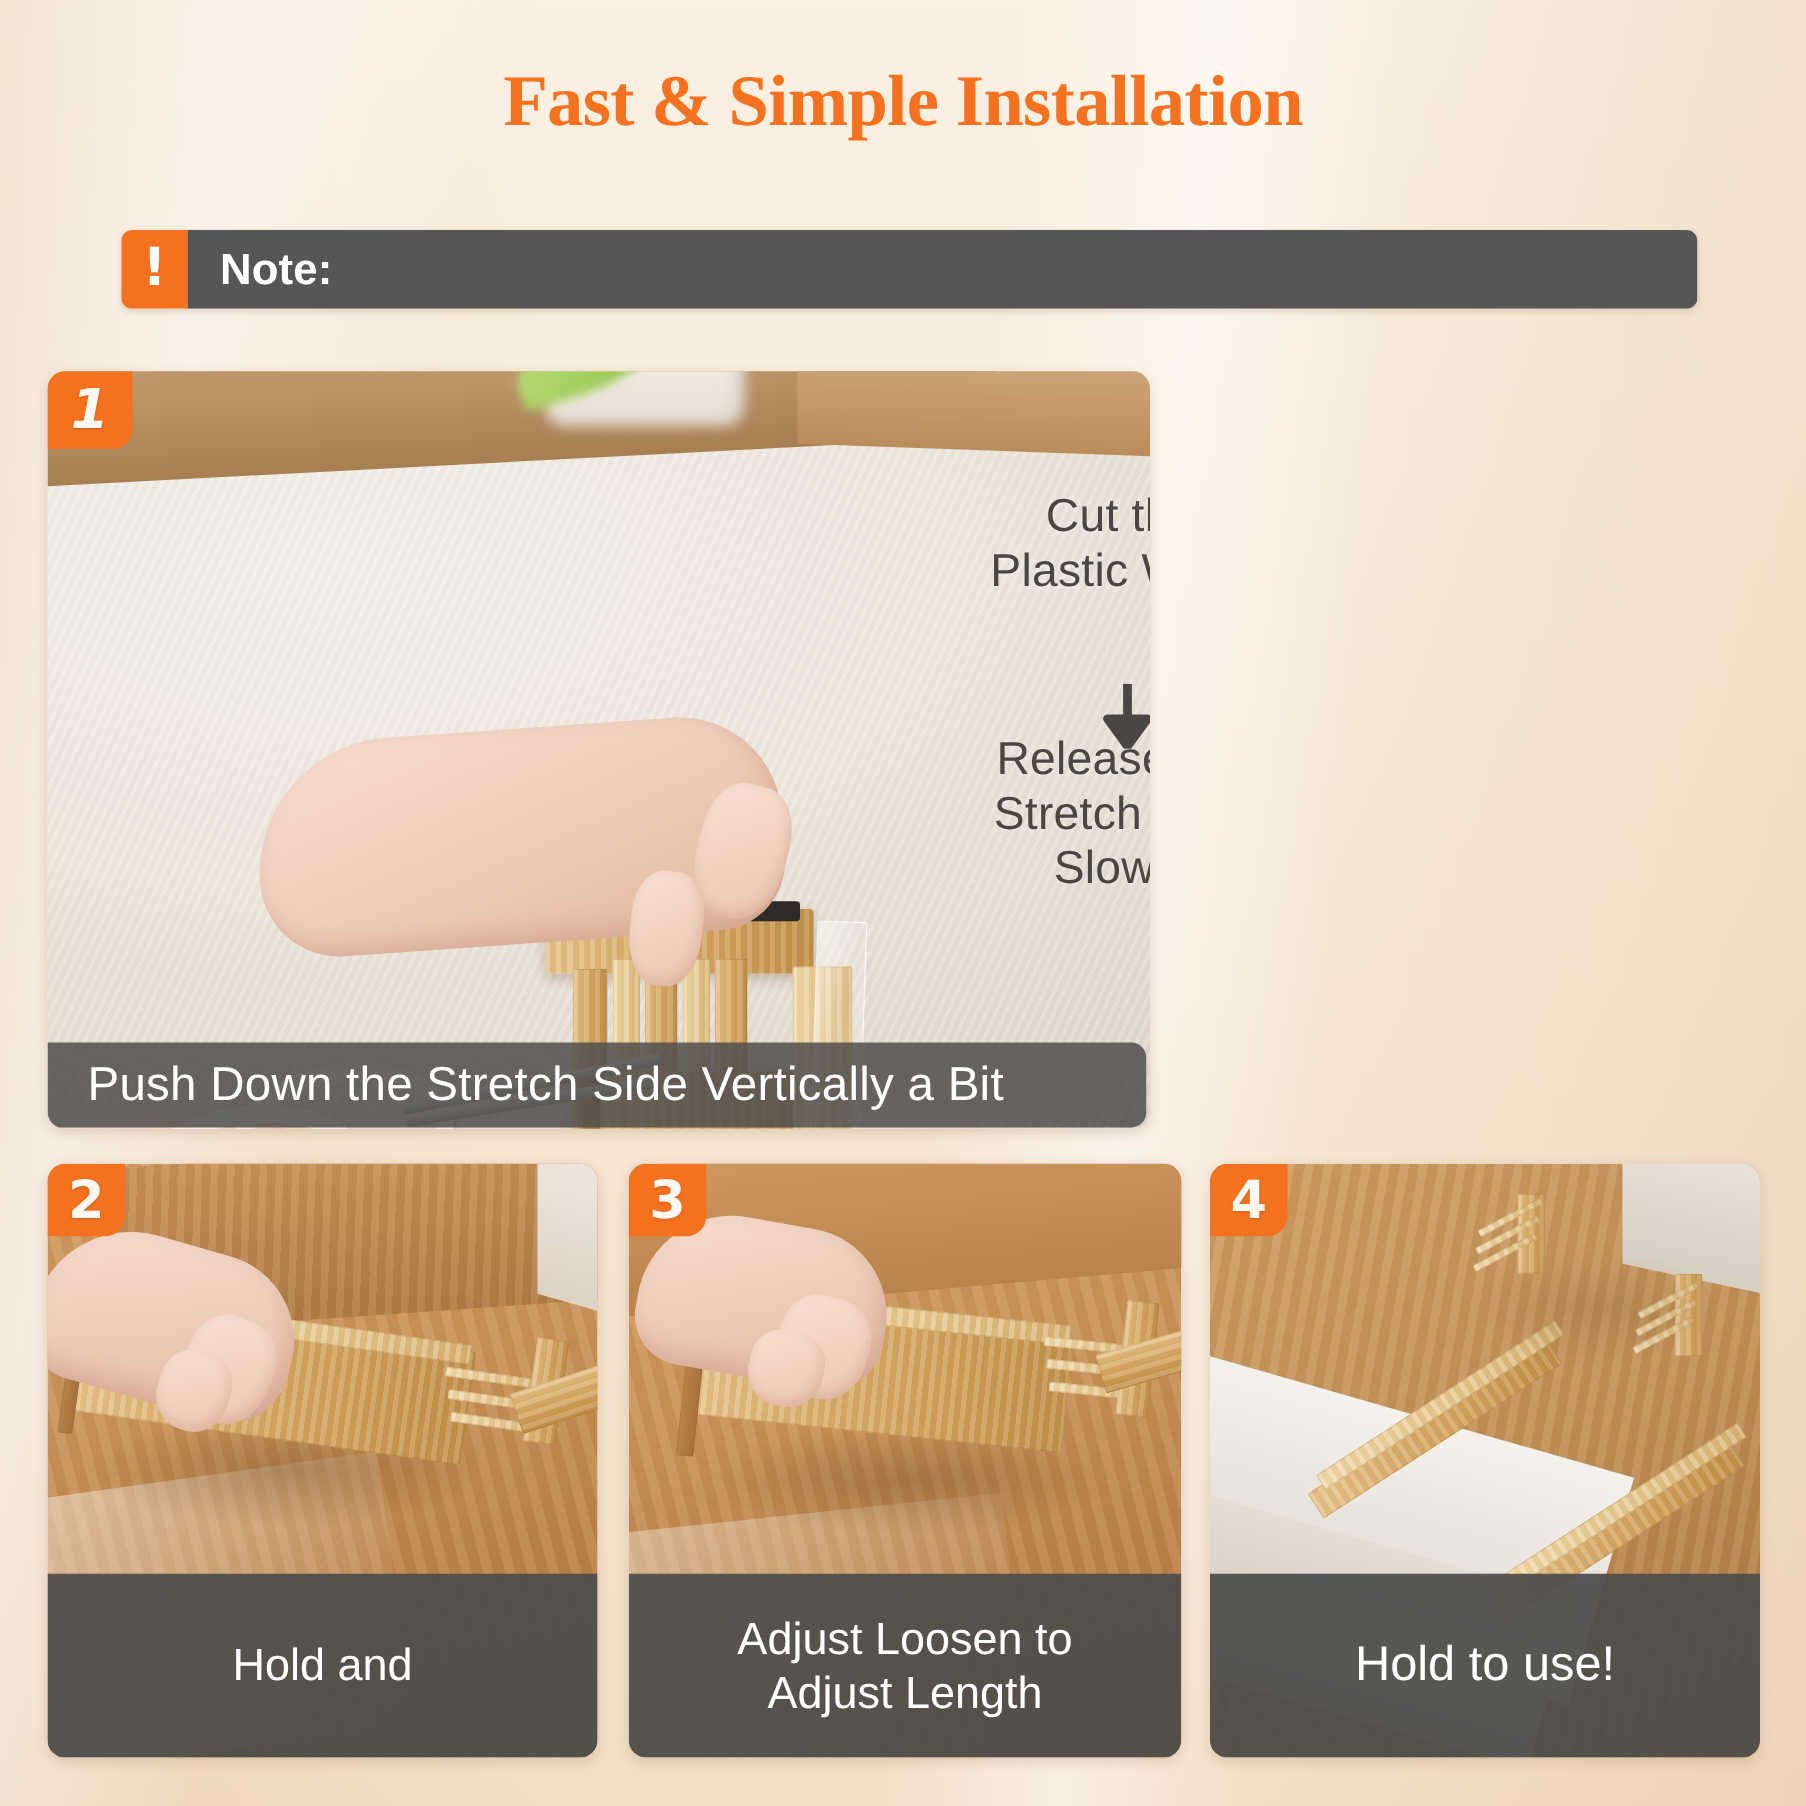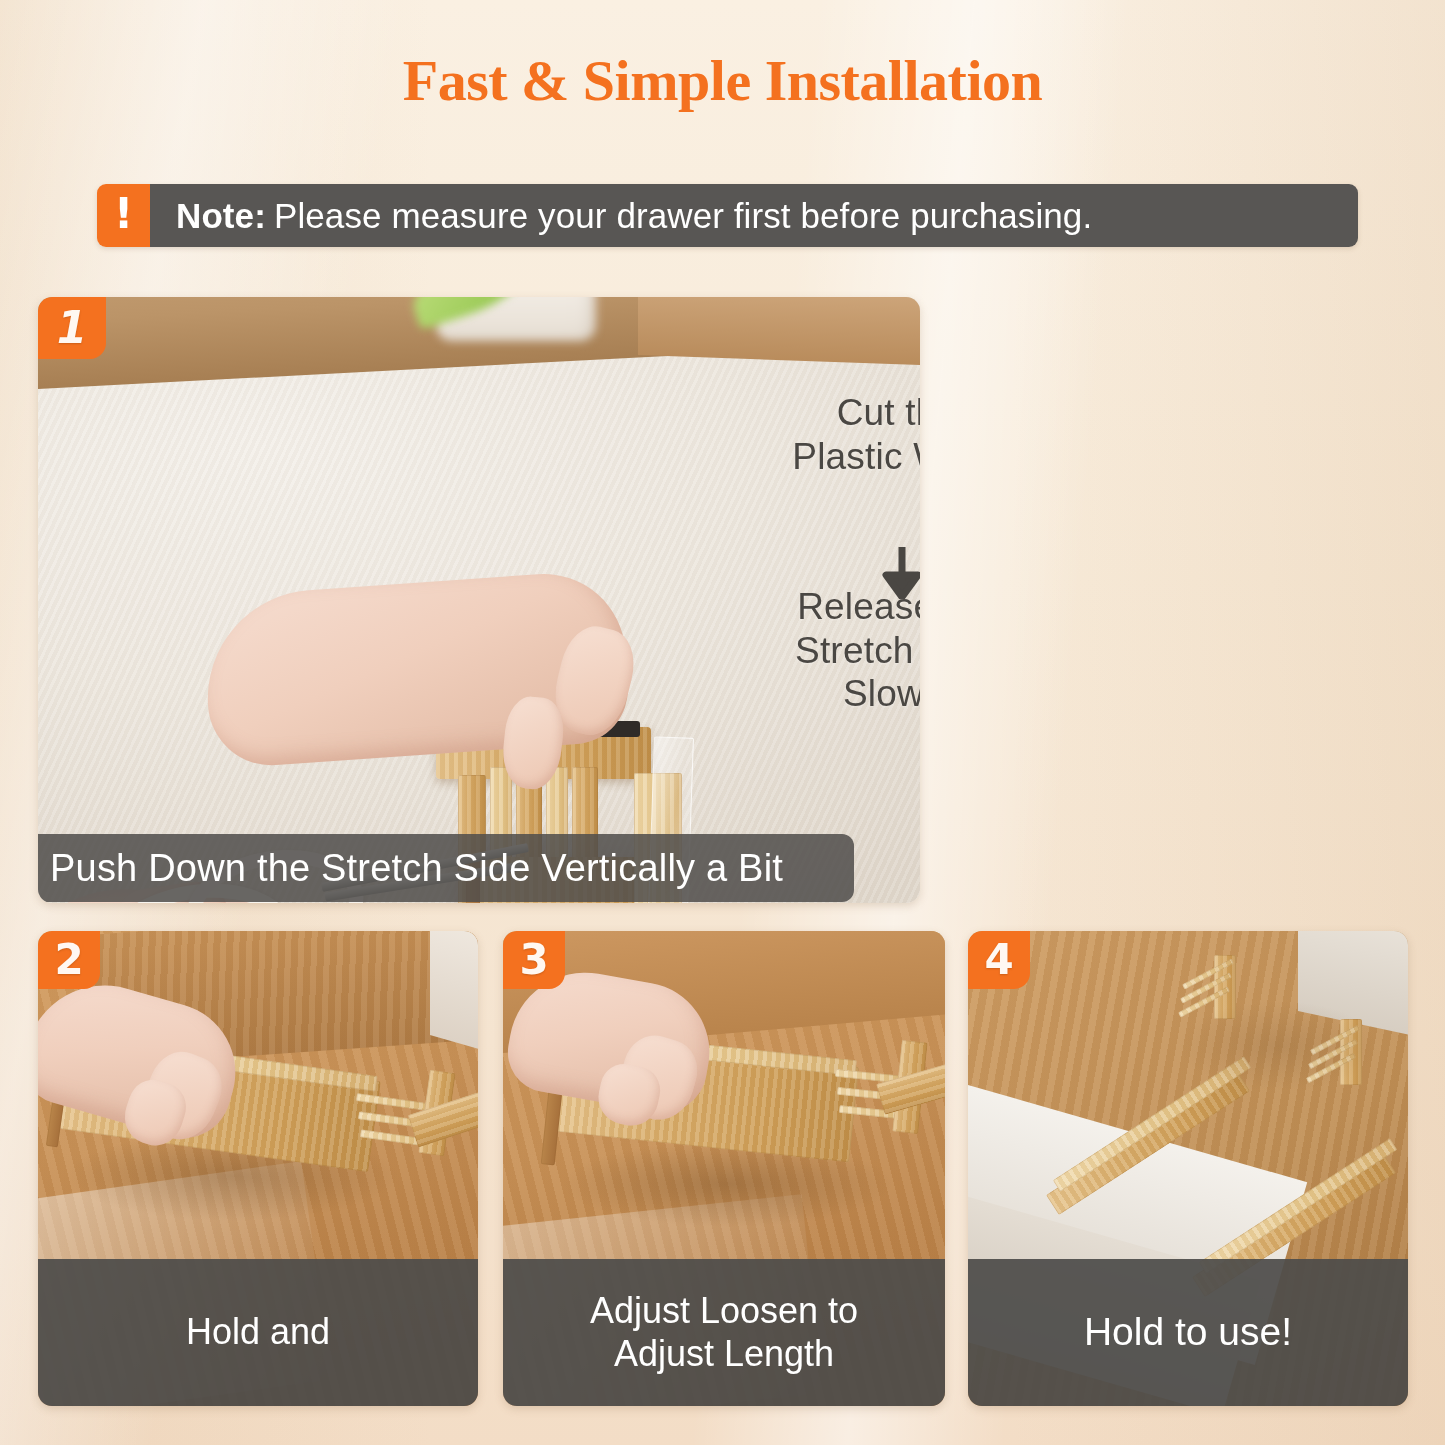--- a/index.html
+++ b/index.html
@@ -84,23 +84,23 @@
 
   
   .caption{
     position:absolute;z-index:7;
     background:rgba(80,78,76,0.86);
     color:#ffffff;
     display:flex;align-items:center;
     box-sizing:border-box;
   }
   #cap1{
-    left:0;bottom:1px;width:816px;height:68px;
+    left:0;bottom:1px;width:879px;height:68px;
     border-radius:0 12px 12px 0;
-    padding-left:12px;
+    padding-left:32px;
     font-size:38px;letter-spacing:.2px;
   }
   .cap-bottom{
     left:0;right:0;bottom:0;height:147px;
     justify-content:center;text-align:center;
     flex-direction:column;line-height:1.18;
     font-size:36px;
     background:rgba(78,76,74,0.93);
   }
   #cap4{font-size:39px;}
@@ -225,21 +225,20 @@
 <body>
 
 <div id="root">
 
   <div class="title">Fast &amp; Simple Installation</div>
 
   <div class="notebar">
     <div class="note-excl">!</div>
     <div class="note-body">
       <b>Note:</b>
-      <span>Please measure your drawer first before purchasing.</span>
     </div>
   </div>
 
   <div class="panel" id="panel1">
     <div class="photo">
       <div class="fill bg-carpet"></div>
 
       <div class="bg-counter slant" style="width:760px;height:150px;top:-58px;"></div>
       <div style="position:absolute;left:600px;top:-6px;width:340px;height:70px;background:linear-gradient(180deg,#cda57a,#b98c5c);transform:skewY(2deg);"></div>
 

